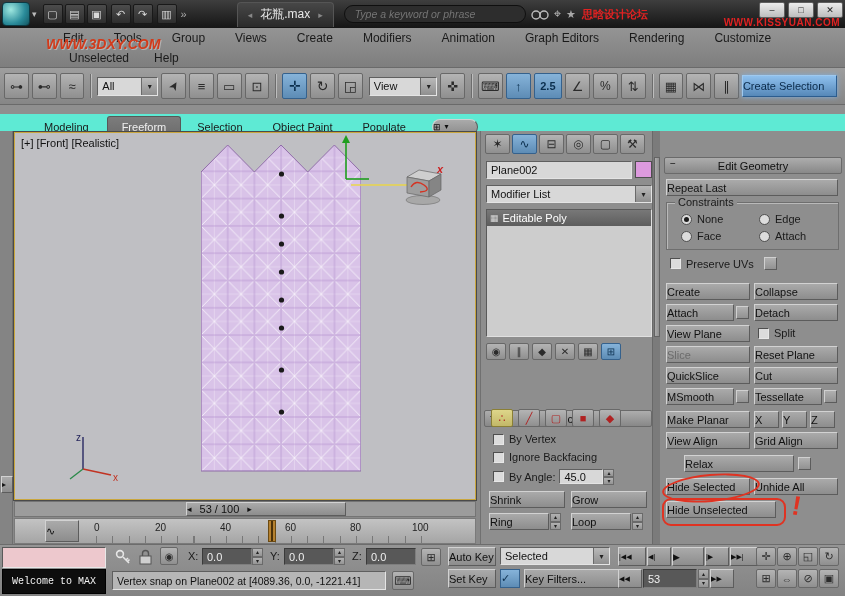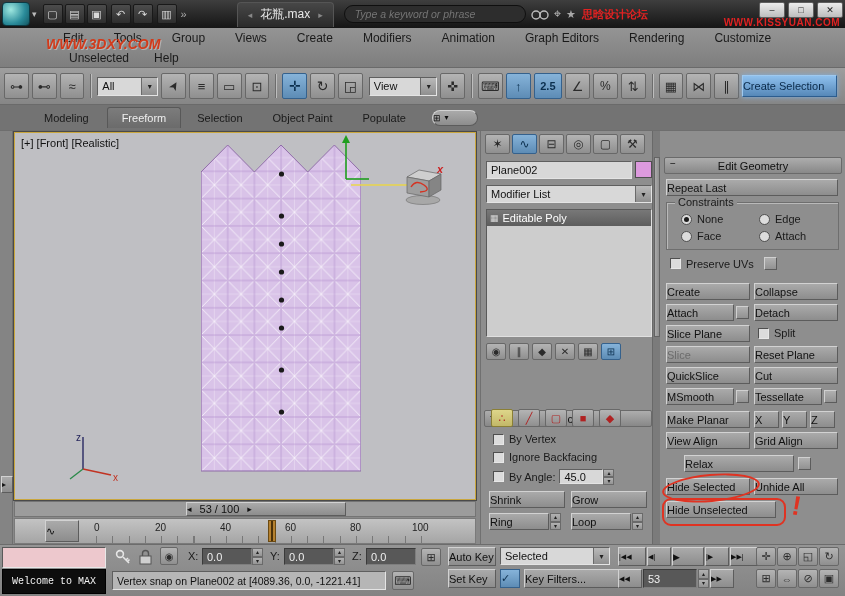--- a/index.html
+++ b/index.html
@@ -203,21 +203,21 @@
         <span>⋈</span>
       </div>
     <div class="ib" style="width:26px;height:26px;font-size:13px">
         <span>∥</span>
       </div>
     <div class="btn" style="margin-left:auto;margin-right:4px;width:100px;height:22px;background:linear-gradient(#8ec0ee,#5688b8);border-color:#9fc9ef #2c5d8f #2c5d8f #9fc9ef;color:#0a2a4a;box-shadow:0 0 5px #7fb0e0">
       <span>Create Selection</span>
     </div>
   </div>
 
-  <div class="abs row" style="left:0;top:105px;width:845px;height:26px;background:#737373;border-bottom:1px solid #6e6e6e;box-sizing:border-box;padding-left:30px;gap:2px">
+  <div class="abs row" style="left:0;top:114px;width:845px;height:26px;background:#5eead4;border-bottom:1px solid #6e6e6e;box-sizing:border-box;padding-left:30px;gap:2px">
     <span style="padding:4px 14px">Modeling</span>
     <span class="abs" style="position:static"></span>
     <span style="padding:4px 14px;background:linear-gradient(#7c7c7c,#6b6b6b);color:#efefef;border:1px solid #585858;border-bottom:none;border-radius:3px 3px 0 0">Freeform</span>
     <span style="padding:4px 14px">Selection</span>
     <span style="padding:4px 14px">Object Paint</span>
     <span style="padding:4px 14px">Populate</span>
     <div class="btn" style="width:46px;height:16px;border-radius:8px;margin-left:10px;gap:4px">
       <span style="font-size:9px">⊞</span>
       <span style="font-size:8px">▾</span>
     </div>
@@ -472,21 +472,21 @@
 
       <div class="abs btn gbtn" style="left:6px;top:173px;width:68px">
           <span>Attach</span>
         </div>
       <span class="mini abs" style="left:76px;top:175px"></span>
       <div class="abs btn gbtn" style="left:94px;top:173px;width:84px">
           <span>Detach</span>
         </div>
 
       <div class="abs btn gbtn" style="left:6px;top:194px;width:84px">
-          <span>Slice Plane</span>
+          <span>View Plane</span>
         </div>
       <div class="row abs" style="left:98px;top:196px">
         <span class="chk"></span>
         <span>Split</span>
       </div>
 
       <div class="abs btn gbtn dis" style="left:6px;top:215px;width:84px">
           <span>Slice</span>
         </div>
       <div class="abs btn gbtn" style="left:94px;top:215px;width:84px">

